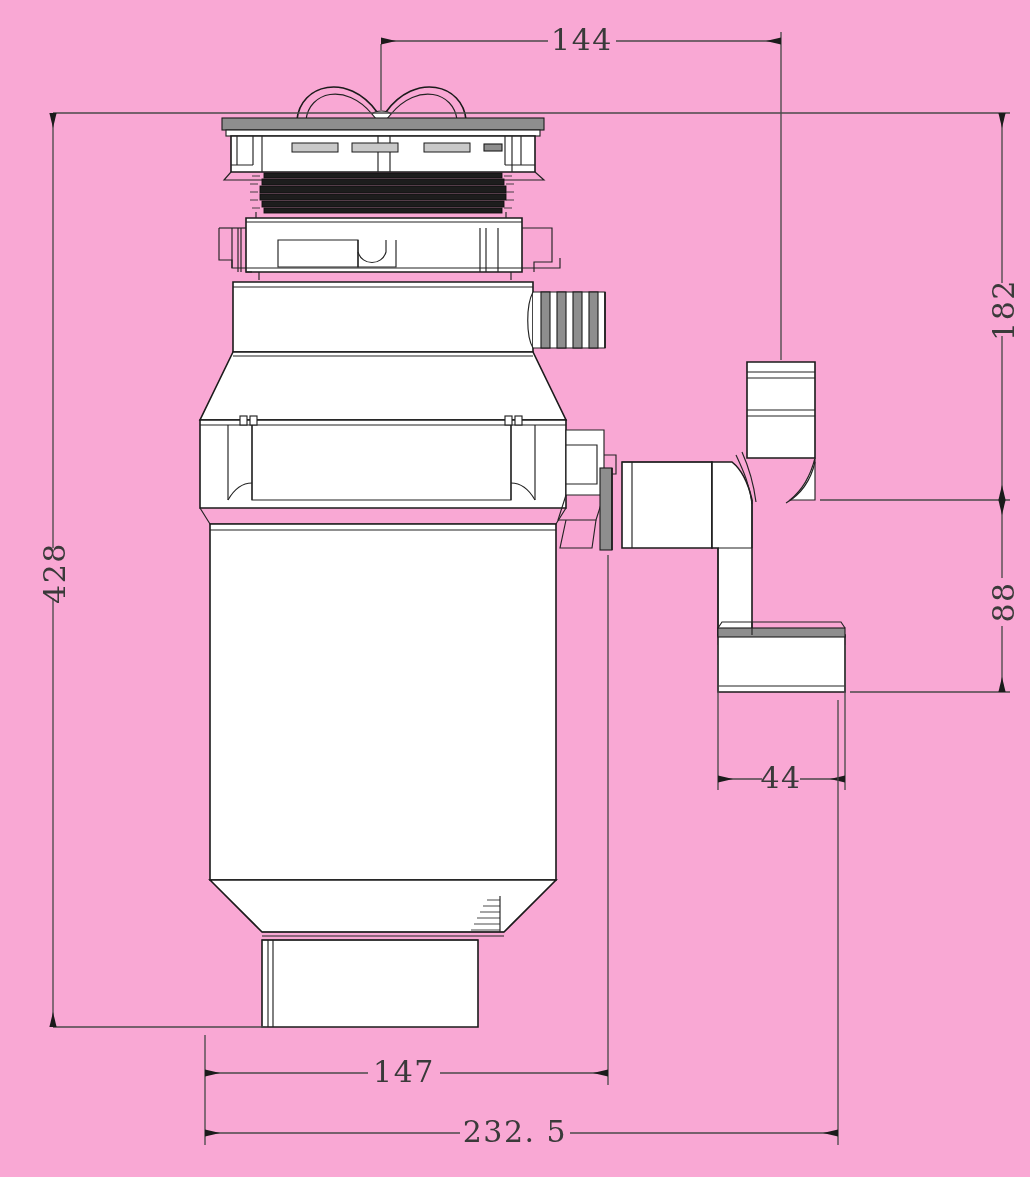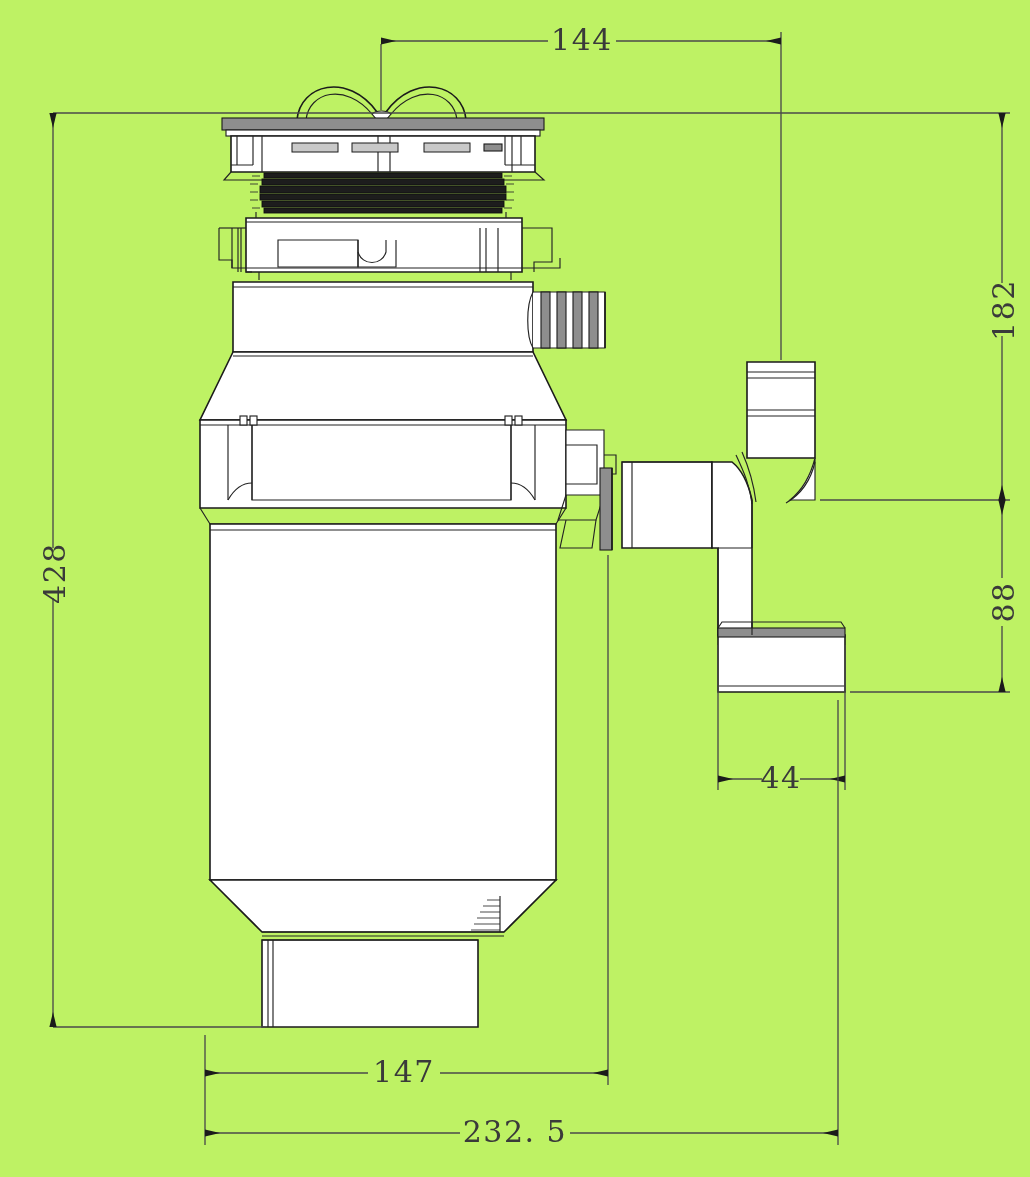--- a/index.html
+++ b/index.html
@@ -11,21 +11,21 @@
   body {
     width: 1030px;
     height: 1177px;
     font-family: "DejaVu Serif", serif;
     overflow: hidden;
   }
   #drawing-root {
     position: relative;
     width: 1030px;
     height: 1177px;
-    background: #bef264;
+    background: #f9a8d4;
   }
   svg#cad-canvas {
     display: block;
     width: 1030px;
     height: 1177px;
   }
   .part-line {
     fill: none;
     stroke: #1b1b1b;
     stroke-width: 1.6;

